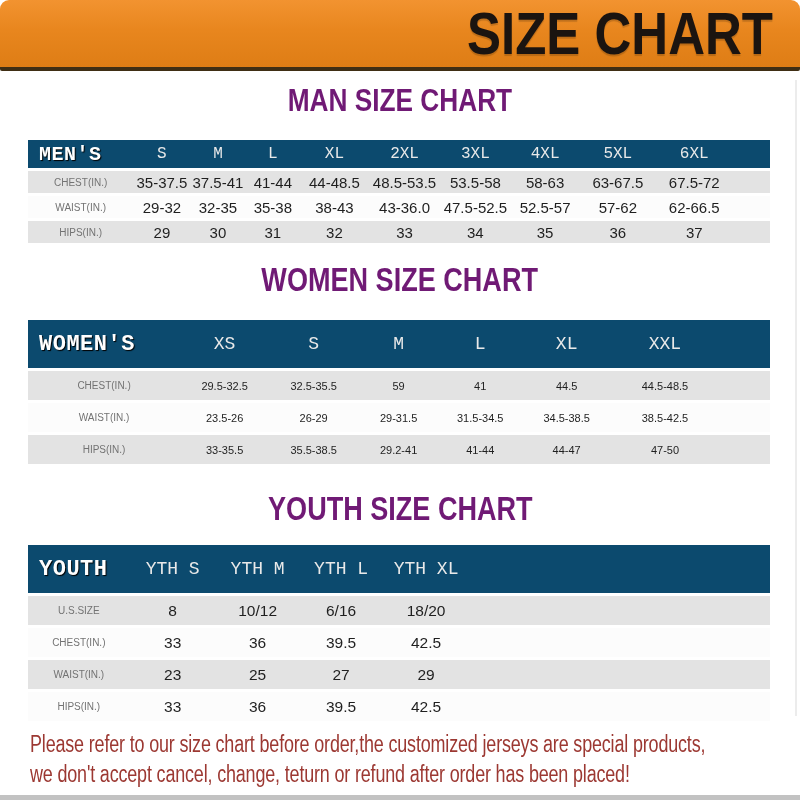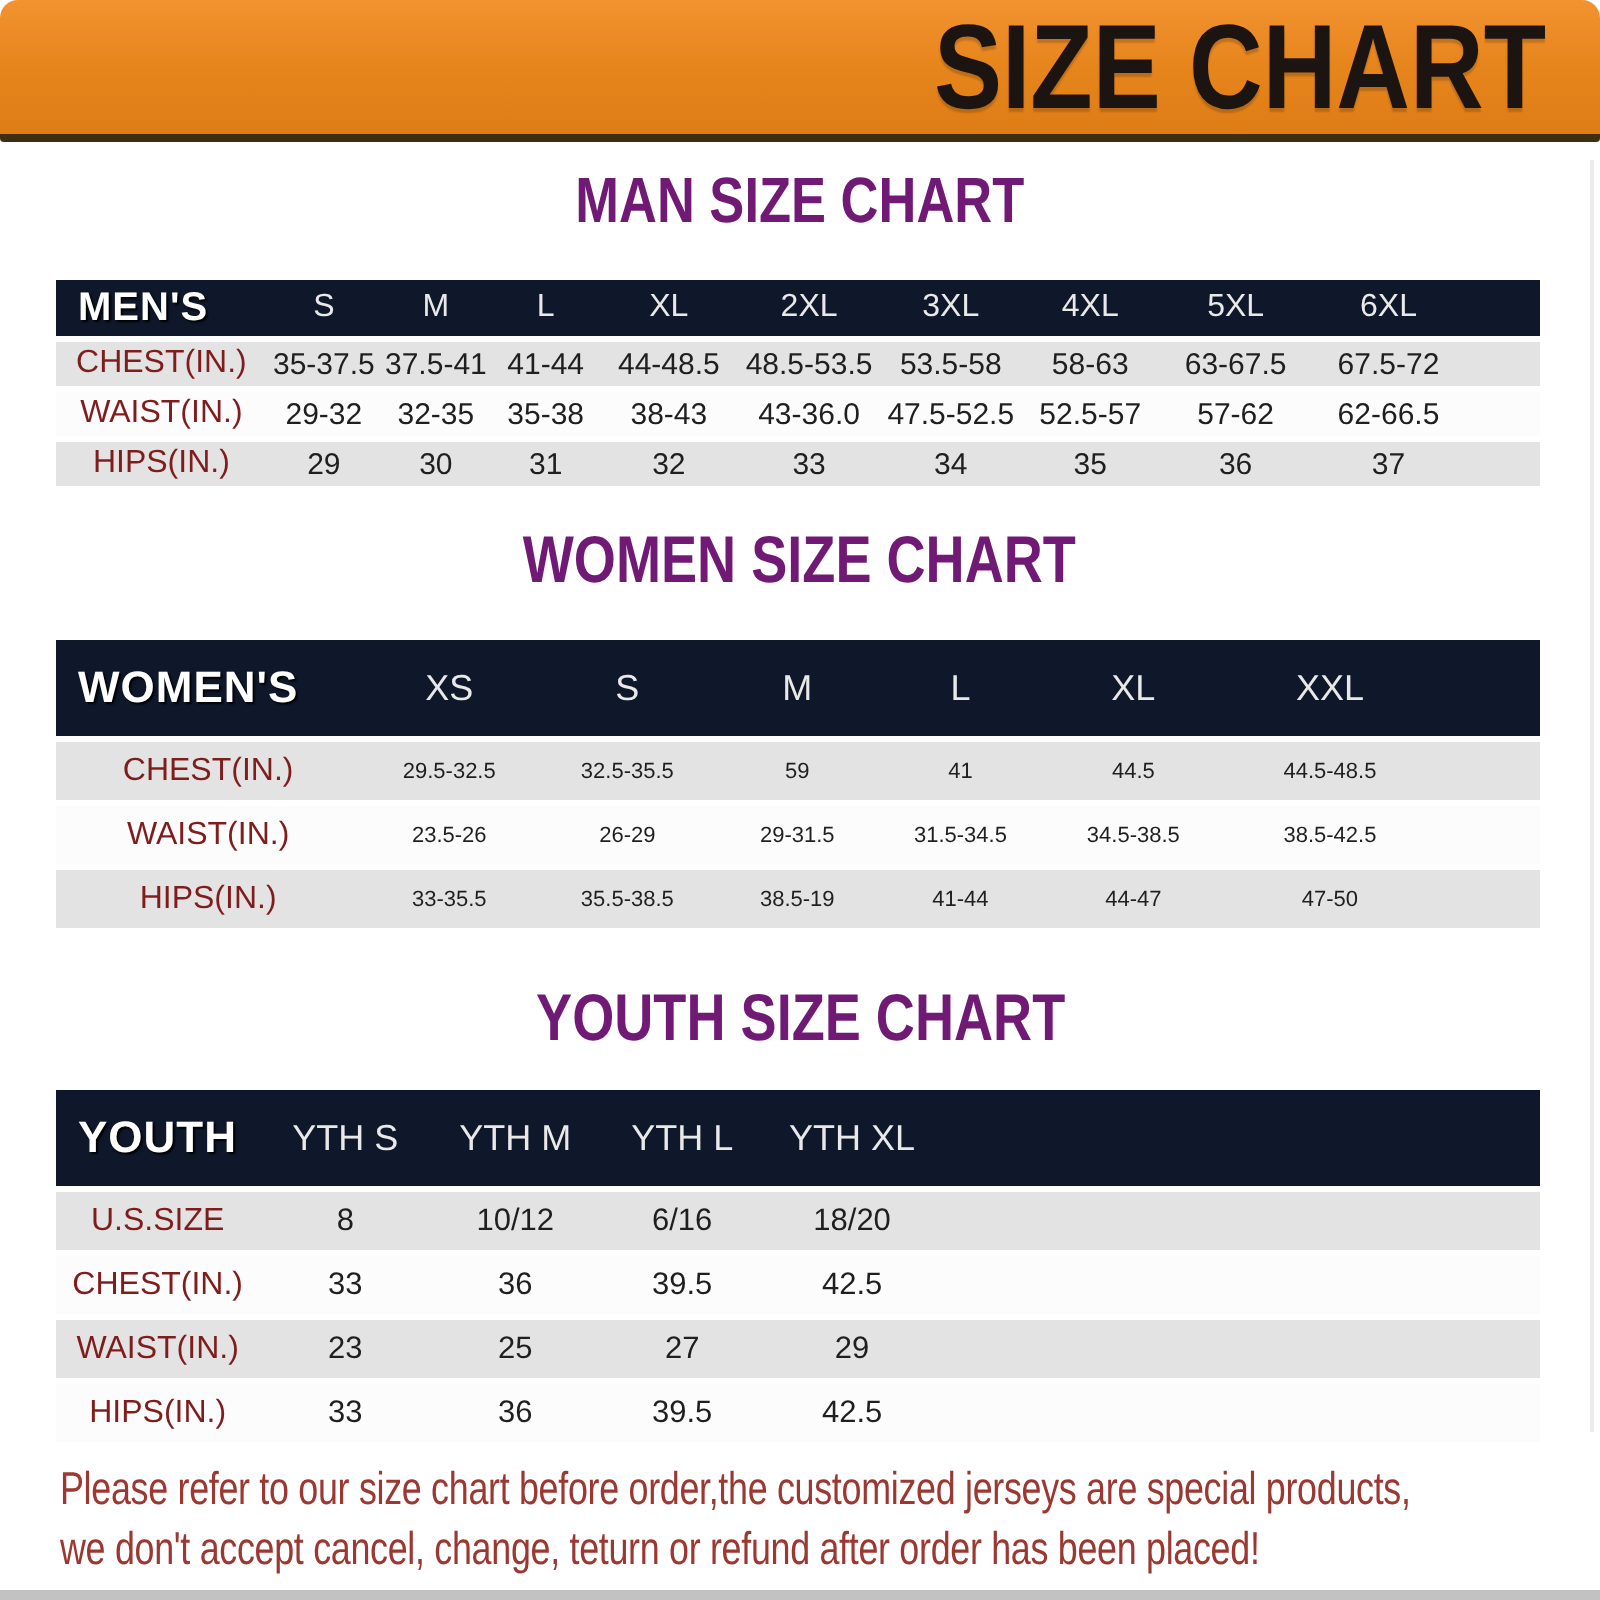--- a/index.html
+++ b/index.html
@@ -33,37 +33,37 @@
   .h-youth{top:491px;}
   
   .size-table{
     position:absolute;left:28px;width:742px;
     border-collapse:separate;border-spacing:0 3px;table-layout:fixed;
   }
   .t-man{top:137px;}
   .t-women{top:317px;}
   .t-youth{top:542px;}
   .size-table thead th{
-    background:#0f172a;color:#e9e9e9;font-weight:normal;text-align:center;
-    padding:0;vertical-align:middle;white-space:nowrap;overflow:hidden;
+    background:#0c4a6e;color:#e9e9e9;font-weight:normal;text-align:center;
+    padding:0;vertical-align:middle;white-space:nowrap;overflow:hidden;font-family:Liberation Mono, monospace;
   }
   .size-table thead th.lbl{
     color:#ffffff;font-weight:bold;text-align:left;padding-left:11px;letter-spacing:0.5px;
     text-shadow:1px 1px 1px #000;
   }
   .t-man thead th{height:28px;font-size:16px;}
   .t-man thead th.lbl{font-size:20px;}
   .t-women thead th,.t-youth thead th{height:48px;font-size:18px;}
   .t-women thead th.lbl,.t-youth thead th.lbl{font-size:22px;}
   .size-table tbody td{
     text-align:center;vertical-align:middle;padding:0;
     font-size:15px;color:#1f1f1f;white-space:nowrap;overflow:hidden;
     background:#fcfcfc;
   }
-  .size-table tbody td.lbl{font-size:16px;color:#7f1d1d;}
+  .size-table tbody td.lbl{font-size:10px;color:#737373;}
   .size-table tbody tr:nth-child(odd) td{background:#e3e3e3;}
   .t-man tbody td{height:22px;}
   .t-women tbody td{height:29px;font-size:11px;}
   .t-youth tbody td{height:29px;font-size:15.5px;}
   
   .disclaimer{
     position:absolute;left:30px;top:729px;width:960px;
     color:#9c3832;font-size:23px;line-height:30px;letter-spacing:-0.2px;
     transform:scaleX(0.78);transform-origin:0 0;white-space:nowrap;
   }
@@ -197,21 +197,21 @@
           <td>29-31.5</td>
           <td>31.5-34.5</td>
           <td>34.5-38.5</td>
           <td>38.5-42.5</td>
           <td></td>
         </tr>
         <tr>
           <td class="lbl">HIPS(IN.)</td>
           <td>33-35.5</td>
           <td>35.5-38.5</td>
-          <td>38.5-19</td>
+          <td>29.2-41</td>
           <td>41-44</td>
           <td>44-47</td>
           <td>47-50</td>
           <td></td>
         </tr>
       </tbody>
   </table>
 
   <h2 class="heading h-youth"><span class="cond">YOUTH SIZE CHART</span></h2>
 

